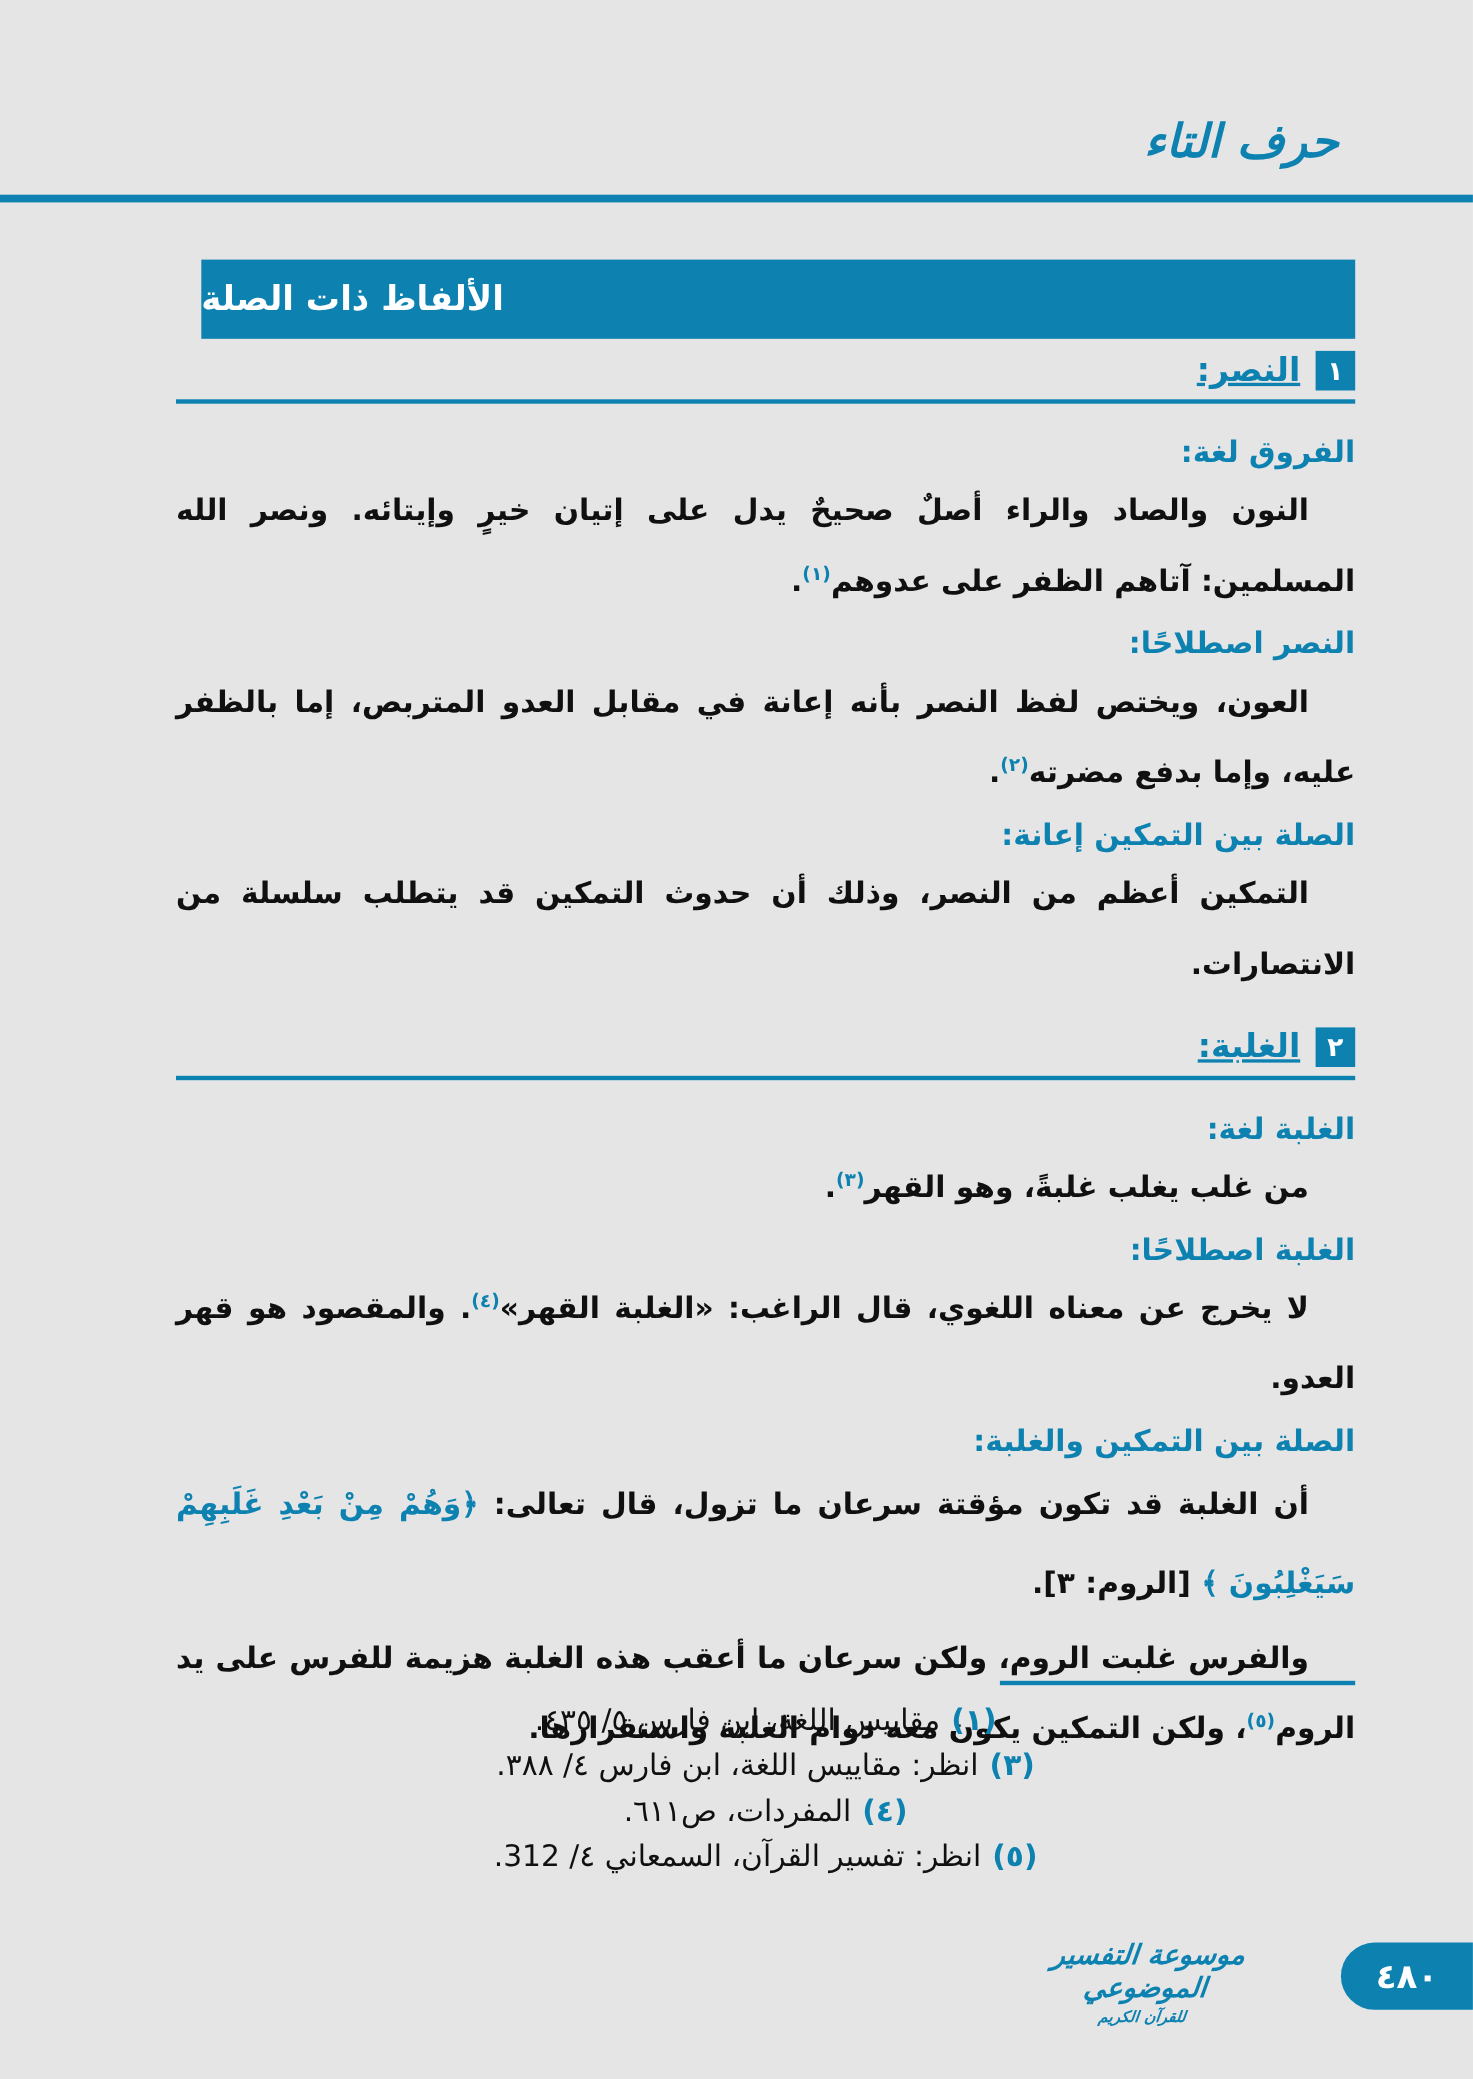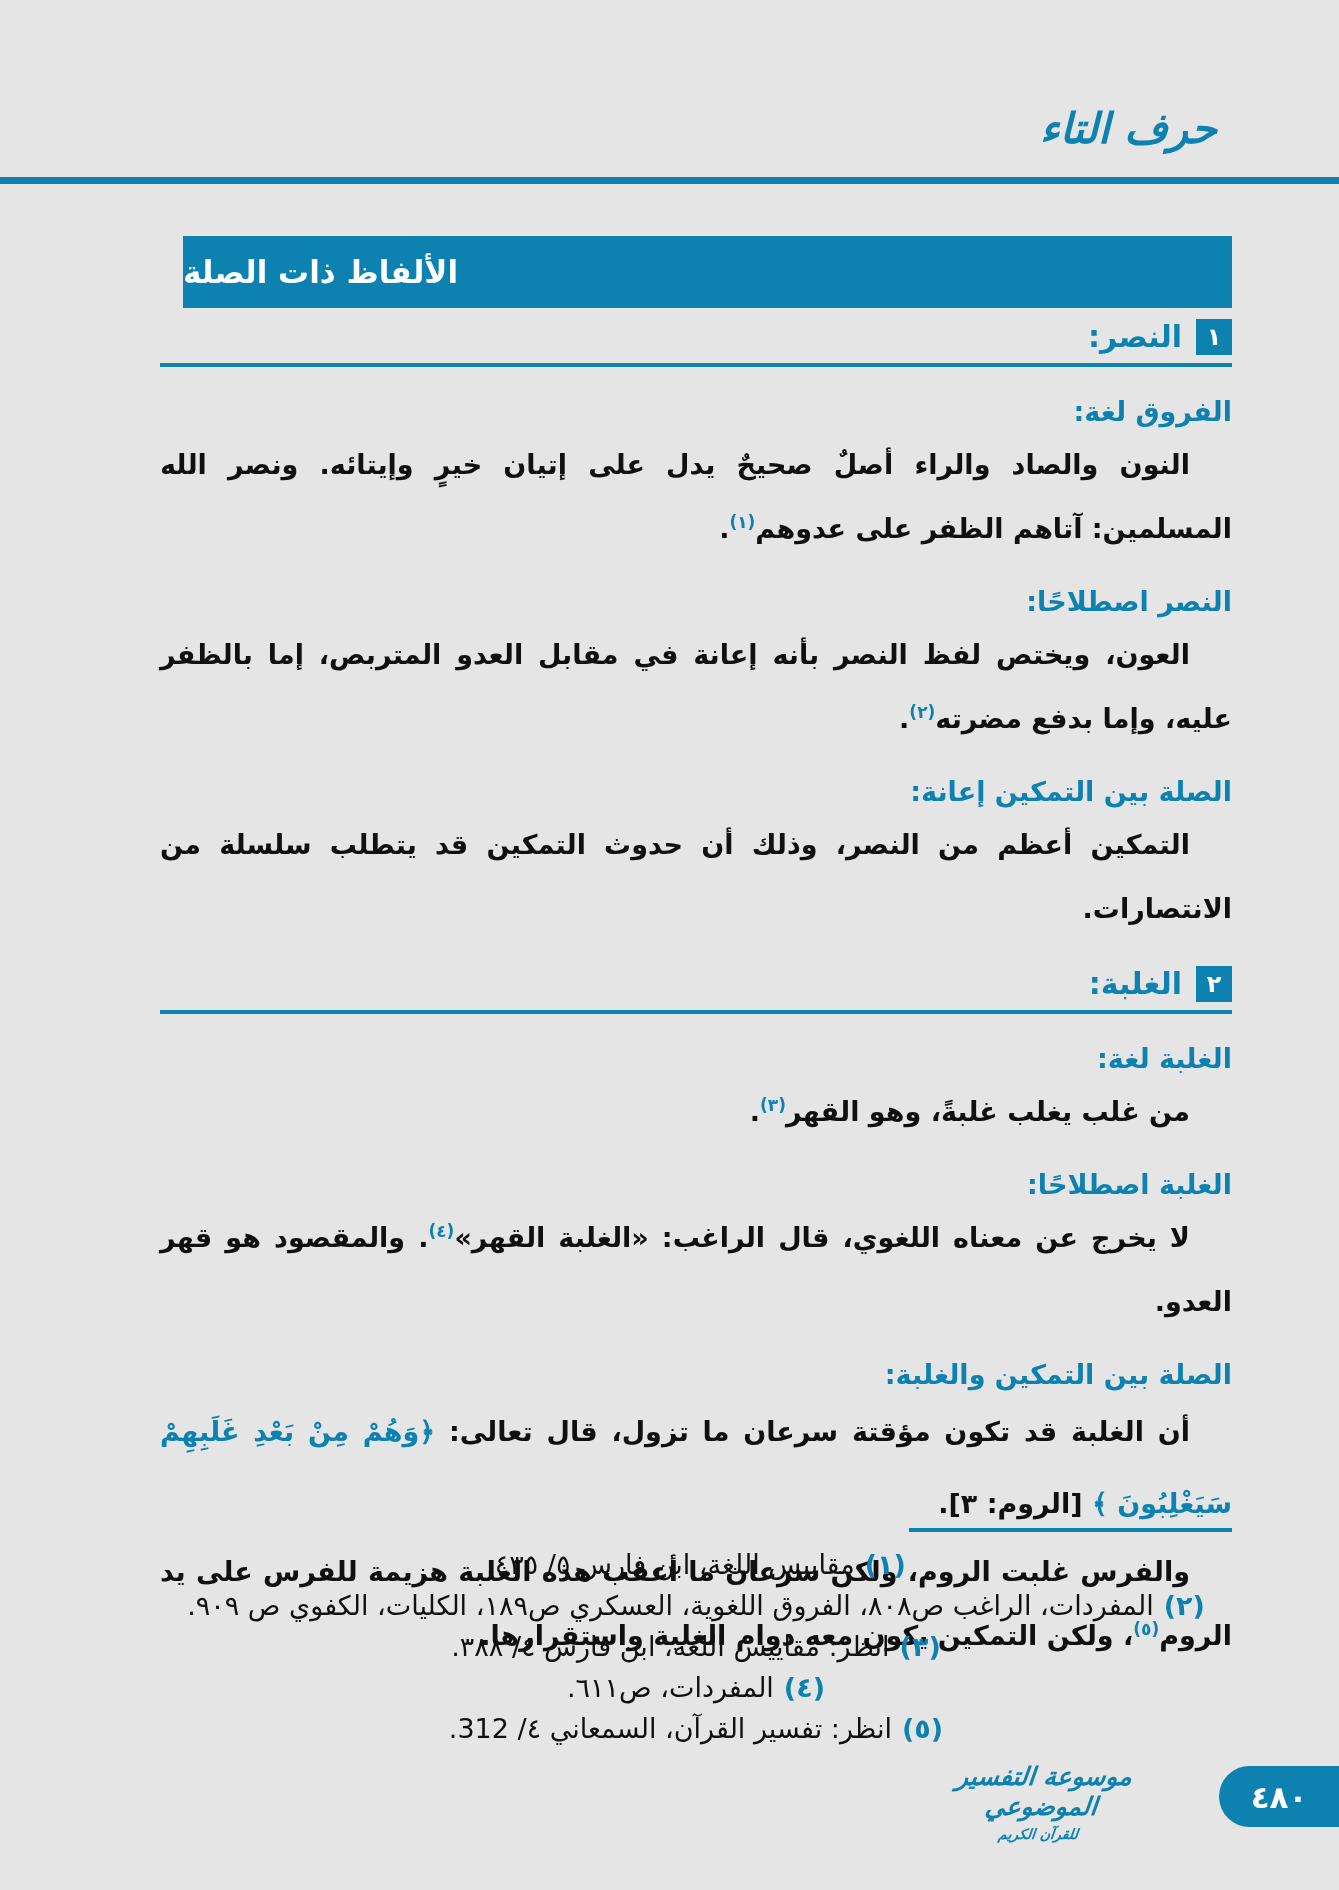--- a/index.html
+++ b/index.html
@@ -27,26 +27,26 @@
 
   
   .content { position:absolute; top:318px; right:107px; left:160px; }
 
   .section-head { display:flex; align-items:center; gap:14px; height:38px; }
   .badge {
     width:36px; height:36px; background:var(--accent); color:#fff; flex:0 0 36px;
     display:flex; align-items:center; justify-content:center;
     font-size:24px; font-weight:bold;
   }
-  .section-title { color:var(--accent); font-size:30px; font-weight:bold; line-height:38px; }
+  .section-title { color:var(--accent); font-size:30px; font-weight:bold; line-height:38px;text-decoration:underline; }
   .section-rule { height:4px; background:var(--accent); margin-top:7px; }
 
   .subhead {
     color:var(--accent); font-size:27px; font-weight:bold; line-height:34px;
-    margin-top:24px; margin-bottom:4px;
+    margin-top:8px; margin-bottom:4px;
   }
   .subhead.first { margin-top:28px; }
 
   .para {
     font-size:27px; font-weight:bold; line-height:64px; text-align:justify;
     text-indent:42px; color:var(--ink);
   }
   .fnref {
     color:var(--accent); font-size:17px; font-weight:bold;
     vertical-align:super; line-height:0;
@@ -120,21 +120,20 @@
     <div class="subhead">الصلة بين التمكين والغلبة:</div>
     <p class="para verse-para"><span>أن الغلبة قد تكون مؤقتة سرعان ما تزول، قال تعالى: </span><span class="verse">﴿وَهُمْ مِنْ بَعْدِ غَلَبِهِمْ سَيَغْلِبُونَ ﴾</span><span class="verse-cite"> [الروم: ٣].</span></p>
 
     <p class="para"><span>والفرس غلبت الروم، ولكن سرعان ما أعقب هذه الغلبة هزيمة للفرس على يد الروم</span><sup class="fnref">(٥)</sup><span>، ولكن التمكين يكون معه دوام الغلبة واستقرارها.</span></p>
 
   </div>
 
   <div class="footnotes">
     <div class="fn-sep"></div>
     <div class="footnote"><span class="fn-num">(١)</span><span>مقاييس اللغة، ابن فارس ٥/ ٤٣٥.</span></div>
-    <div class="footnote"><span class="fn-num">(٢)</span><span>المفردات، الراغب ص٨٠٨، الفروق اللغوية، العسكري ص١٨٩، الكليات، الكفوي ص ٩٠٩.</span></div>
     <div class="footnote"><span class="fn-num">(٣)</span><span>انظر: مقاييس اللغة، ابن فارس ٤/ ٣٨٨.</span></div>
     <div class="footnote"><span class="fn-num">(٤)</span><span>المفردات، ص٦١١.</span></div>
     <div class="footnote"><span class="fn-num">(٥)</span><span>انظر: تفسير القرآن، السمعاني ٤/ 312.</span></div>
   </div>
 
   <div class="footer-logo">
     <div class="l1">موسوعة التفسير الموضوعي</div>
     <div class="l2">للقرآن الكريم</div>
   </div>
   <div class="page-pill">

